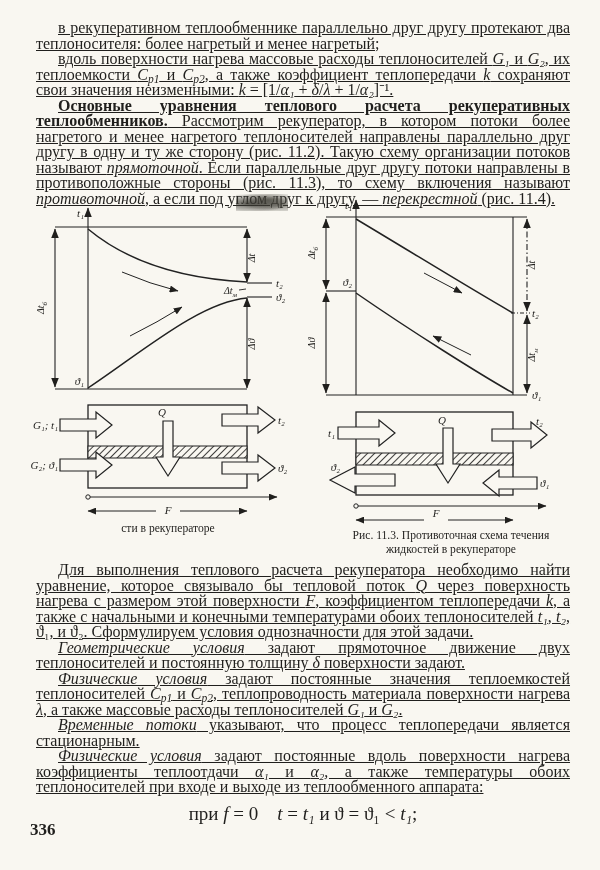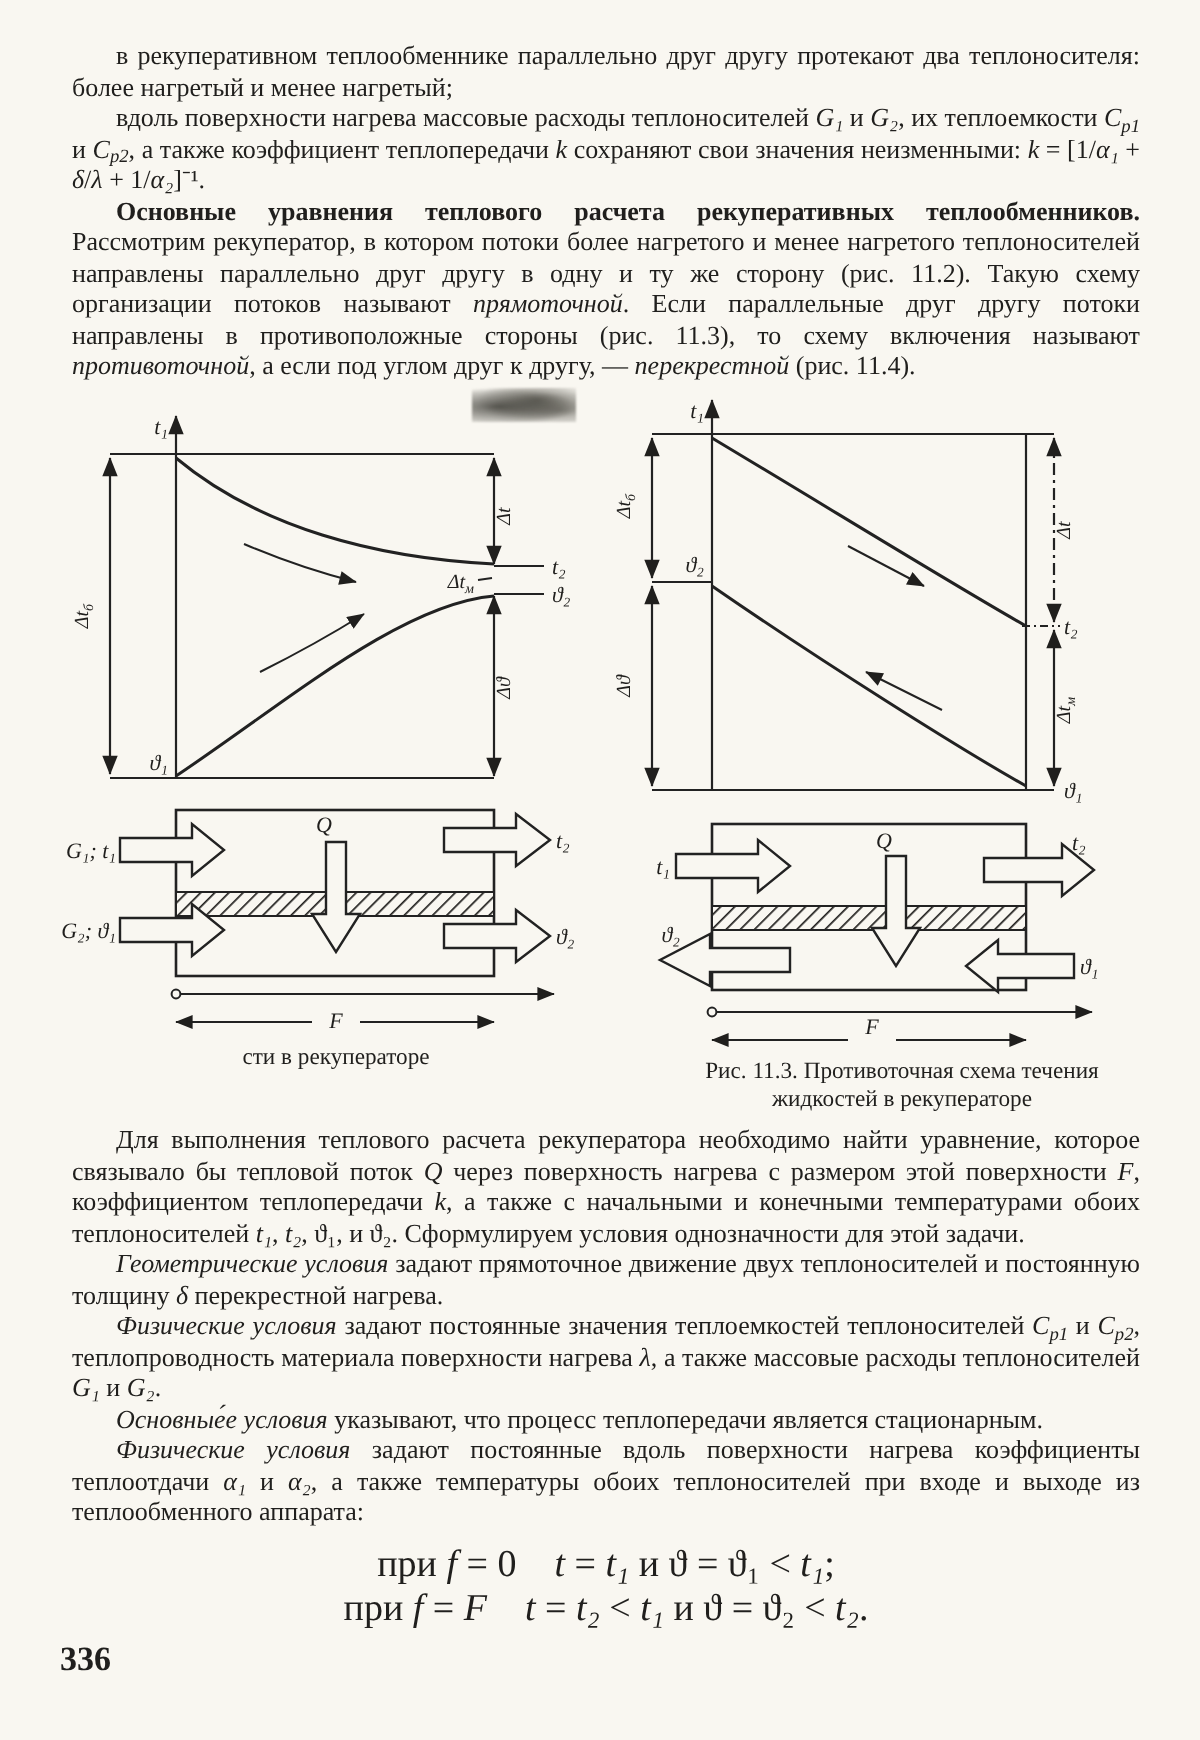--- a/index.html
+++ b/index.html
@@ -1,19 +1,19 @@
 <!DOCTYPE html>
 <html><head>
 <meta charset="utf-8">
 <style>
   html,body{margin:0;padding:0;background:#e9e7e1;}
   .page{position:relative;width:600px;height:870px;margin:0 auto;background:#f9f7f1;
         font-family:"Liberation Serif",serif;color:#201f1d;overflow:hidden;}
   .block{position:absolute;}
-  .p{margin:0;text-align:justify;text-indent:22px;font-size:13px;line-height:15.5px;}
+  .p{margin:0;text-align:justify;text-indent:22px;font-size:16px;line-height:15.5px;text-decoration:underline;}
   .i{font-style:italic;}
   .b{font-weight:bold;}
   sub,sup{font-size:0.72em;line-height:0;}
   sub{vertical-align:-0.28em;margin-top:37px;}
   .caption{font-size:11.6px;line-height:14px;text-align:center;margin-top:4px;}
   .formula{text-align:center;font-size:19px;line-height:22px;margin-top:8px;}
   .pagenum{position:absolute;top:820px;left:30px;font-weight:bold;font-size:17px;}
   svg{display:block;overflow:visible;}
   svg text{fill:#201f1d;stroke:none;}
   .lbl{font-style:italic;font-size:11px;}
@@ -159,24 +159,23 @@
       </g>
     </svg>
     <div class="caption">
       <div>Рис. 11.3. Противоточная схема течения</div>
       <div>жидкостей в рекуператоре</div>
     </div>
   </div>
 
   <div class="block" style="top:562px;left:36px;width:534px;">
     <p class="p"><span>Для выполнения теплового расчета рекуператора необходимо найти уравнение, которое связывало бы тепловой поток </span><span class="i">Q</span><span> через поверхность нагрева с размером этой поверхности </span><span class="i">F</span><span>, коэффициентом теплопередачи </span><span class="i">k</span><span>, а также с начальными и конечными температурами обоих теплоносителей </span><span class="i">t₁</span><span>, </span><span class="i">t₂</span><span>, ϑ₁, и ϑ₂. Сформулируем условия однозначности для этой задачи.</span></p>
-    <p class="p"><span class="i">Геометрические условия</span><span> задают прямоточное движение двух теплоносителей и постоянную толщину </span><span class="i">δ</span><span> перекрестной нагрева.</span></p>
+    <p class="p"><span class="i">Геометрические условия</span><span> задают прямоточное движение двух теплоносителей и постоянную толщину </span><span class="i">δ</span><span> поверхности задают.</span></p>
     <p class="p"><span class="i">Физические условия</span><span> задают постоянные значения теплоемкостей теплоносителей </span><span class="i">C</span><sub class="i">p1</sub><span> и </span><span class="i">C</span><sub class="i">p2</sub><span>, теплопроводность материала поверхности нагрева </span><span class="i">λ</span><span>, а также массовые расходы теплоносителей </span><span class="i">G₁</span><span> и </span><span class="i">G₂</span><span>.</span></p>
-    <p class="p"><span class="i">Основные́е условия</span><span> указывают, что процесс теплопередачи является стационарным.</span></p>
+    <p class="p"><span class="i">Временны́е потоки</span><span> указывают, что процесс теплопередачи является стационарным.</span></p>
     <p class="p"><span class="i">Физические условия</span><span> задают постоянные вдоль поверхности нагрева коэффициенты теплоотдачи </span><span class="i">α₁</span><span> и </span><span class="i">α₂</span><span>, а также температуры обоих теплоносителей при входе и выходе из теплообменного аппарата:</span></p>
     <div class="formula">
       <div><span>при </span><span class="i">f</span><span> = 0 </span><span class="i">t</span><span> = </span><span class="i">t₁</span><span> и ϑ = ϑ₁ &lt; </span><span class="i">t₁</span><span>;</span></div>
-      <div><span>при </span><span class="i">f</span><span> = </span><span class="i">F</span><span> </span><span class="i">t</span><span> = </span><span class="i">t₂</span><span> &lt; </span><span class="i">t₁</span><span> и ϑ = ϑ₂ &lt; </span><span class="i">t₂</span><span>.</span></div>
     </div>
   </div>
 
   <div class="pagenum">336</div>
 </div>
 
 </body></html>

